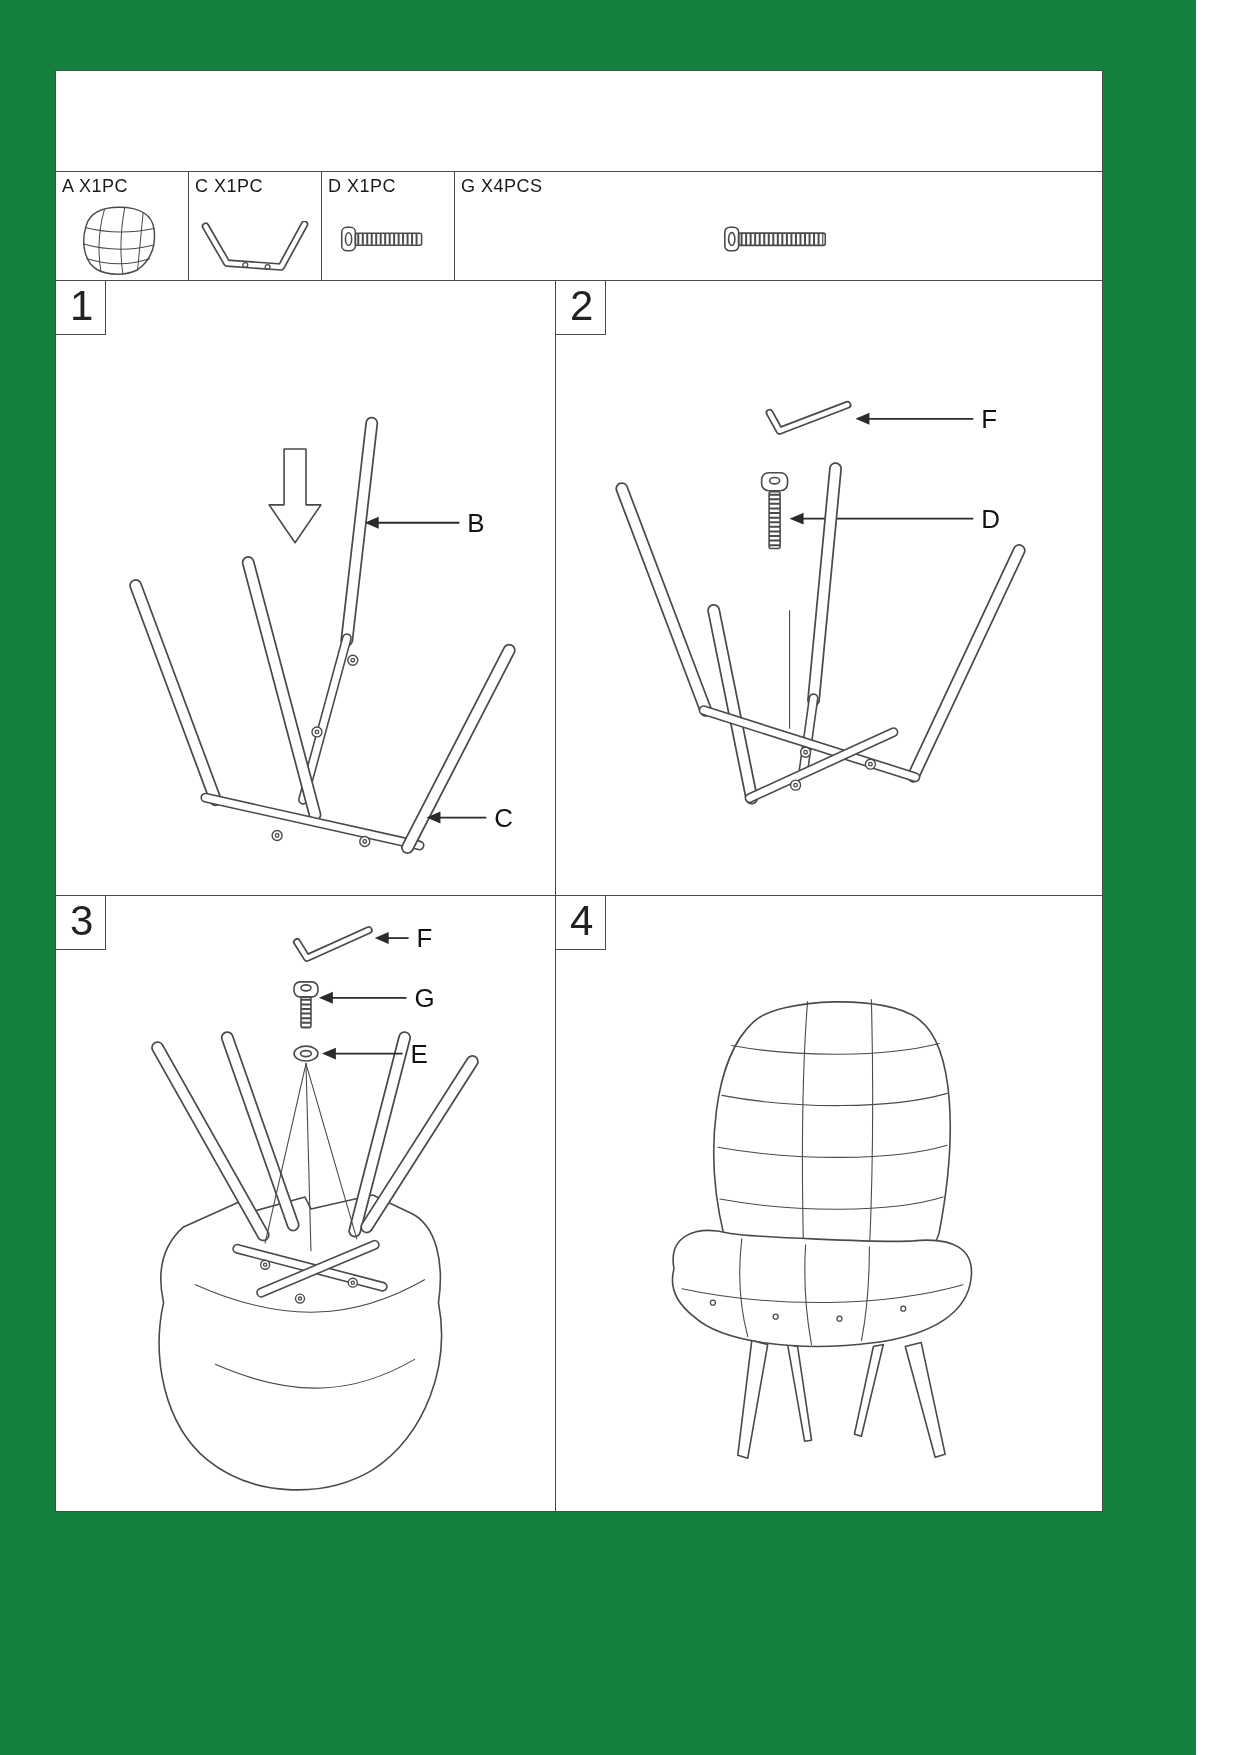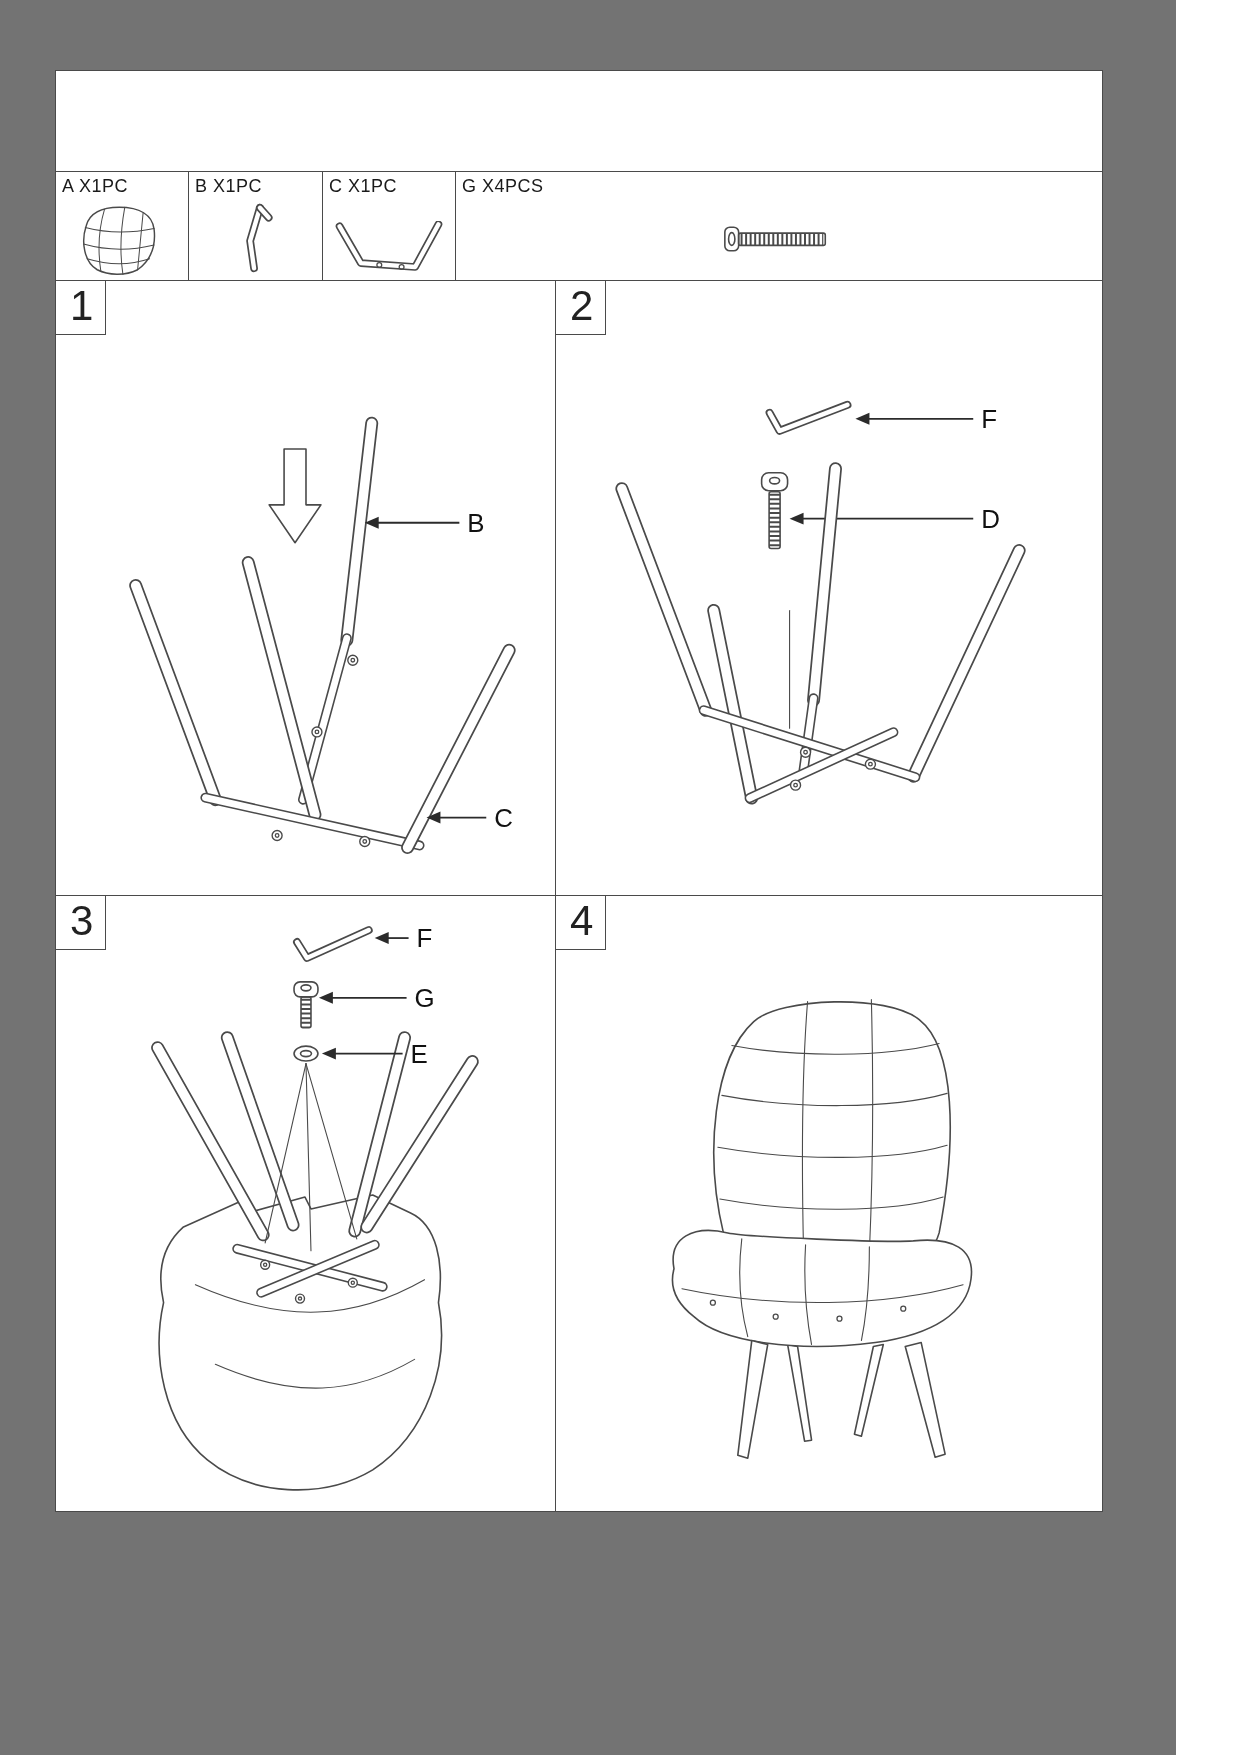--- a/index.html
+++ b/index.html
@@ -1,16 +1,16 @@
 <!DOCTYPE html>
 <html><head>
 <meta charset="utf-8">
 <style>
   html,body{margin:0;padding:0;background:#ffffff;}
-  .page{position:relative;width:1176px;height:1755px;background:#737373;font-family:"Liberation Sans",sans-serif;color:#1a1a1a;}
+  .page{position:relative;width:1176px;height:1755px;background:#15803d;font-family:"Liberation Sans",sans-serif;color:#1a1a1a;padding-left:20px;}
   .sheet{position:absolute;left:55px;top:70px;width:1048px;height:1442px;border:1.6px solid #4a4a4a;box-sizing:border-box;display:flex;flex-direction:column;background:#fff;}
   .header-area{height:100px;flex:0 0 auto;}
   .parts-row{height:110px;flex:0 0 auto;display:flex;border-top:1.6px solid #4a4a4a;border-bottom:1.6px solid #4a4a4a;box-sizing:border-box;}
   .part-cell{position:relative;border-right:1.6px solid #4a4a4a;box-sizing:border-box;display:flex;flex-direction:column;}
   .part-cell:last-child{border-right:none;flex:1;justify-content:flex-end;}
   .pc-a{width:133px;} .pc-b{width:134px;} .pc-c{width:133px;gap:24px;} .pc-d{width:133px;} .pc-e{width:134px;} .pc-f{width:133px;}
   .part-label{font-size:18px;padding:4px 0 0 6px;letter-spacing:0.5px;}
   .part-art{flex:1;display:flex;align-items:center;justify-content:center;overflow:hidden;}
   .steps-grid{flex:1;display:grid;grid-template-columns:47.8% 52.2%;grid-template-rows:1fr 1fr;}
   .step-panel{position:relative;box-sizing:border-box;overflow:hidden;}
@@ -54,44 +54,44 @@
             <path class="ln thin" d="M36,10 C30,30 28,52 32,78"></path>
             <path class="ln thin" d="M58,8 C54,30 52,55 56,81"></path>
             <path class="ln thin" d="M78,14 C76,34 74,56 72,76"></path>
             <path class="ln thin" d="M15,30 C38,36 66,36 90,31"></path>
             <path class="ln thin" d="M13,48 C38,55 66,55 90,49"></path>
             <path class="ln thin" d="M17,64 C40,71 64,71 85,64"></path>
           </svg>
         </div>
       </div>
 
-      <div class="part-cell pc-b">
-        <div class="part-label">B X1PC</div>
-        <div class="part-art">
-          <svg width="100" height="78" viewBox="0 0 100 80">
-            <polyline class="key-o" points="54,8 44,42 48,70"></polyline>
-            <polyline class="key-i" points="54,8 44,42 48,70"></polyline>
-            <polyline class="key-o" points="54,8 63,18"></polyline>
-            <polyline class="key-i" points="54,8 63,18"></polyline>
-          </svg>
-        </div>
-      </div>
 
       <div class="part-cell pc-c">
         <div class="part-label">C X1PC</div>
         <div class="part-art">
           <svg width="126" height="74" viewBox="0 0 130 75">
             <polyline class="key-o" points="14,12 36,50 92,54 116,10"></polyline>
             <polyline class="key-i" points="14,12 36,50 92,54 116,10"></polyline>
             <circle class="earh" cx="55" cy="52" r="2.5"></circle>
             <circle class="earh" cx="78" cy="54" r="2.5"></circle>
           </svg>
         </div>
       </div>
 
+      <div class="part-cell pc-d">
+        <div class="part-label">D X1PC</div>
+        <div class="part-art">
+          <svg width="112" height="42" viewBox="0 0 115 42">
+            <rect class="lnw" x="10" y="9" width="14" height="24" rx="5"></rect>
+            <ellipse class="ln" cx="17" cy="21" rx="3.2" ry="6.5"></ellipse>
+            <line class="thr" x1="26" y1="21" x2="90" y2="21" stroke-width="12"></line>
+            <rect class="ln" x="24" y="15" width="68" height="12.5" rx="2"></rect>
+          </svg>
+        </div>
+      </div>
 
 
 
       <div class="part-cell">
         <div class="part-label">G X4PCS</div>
         <div class="part-art">
           <svg width="128" height="42" viewBox="0 0 130 42">
             <rect class="lnw" x="10" y="9" width="14" height="24" rx="5"></rect>
             <ellipse class="ln" cx="17" cy="21" rx="3.2" ry="6.5"></ellipse>
             <line class="thr" x1="26" y1="21" x2="110" y2="21" stroke-width="12"></line>

